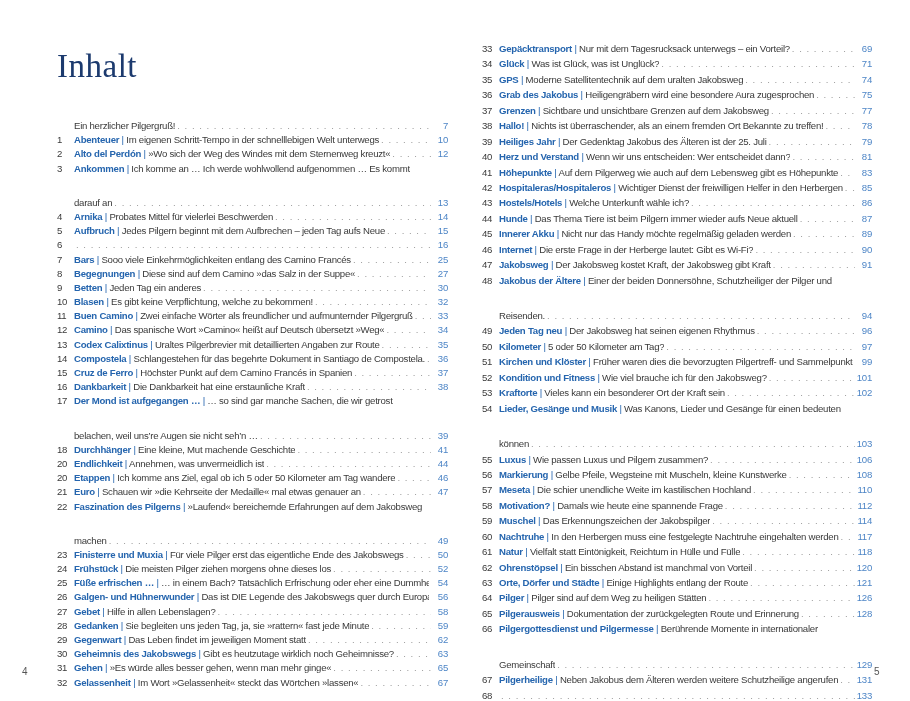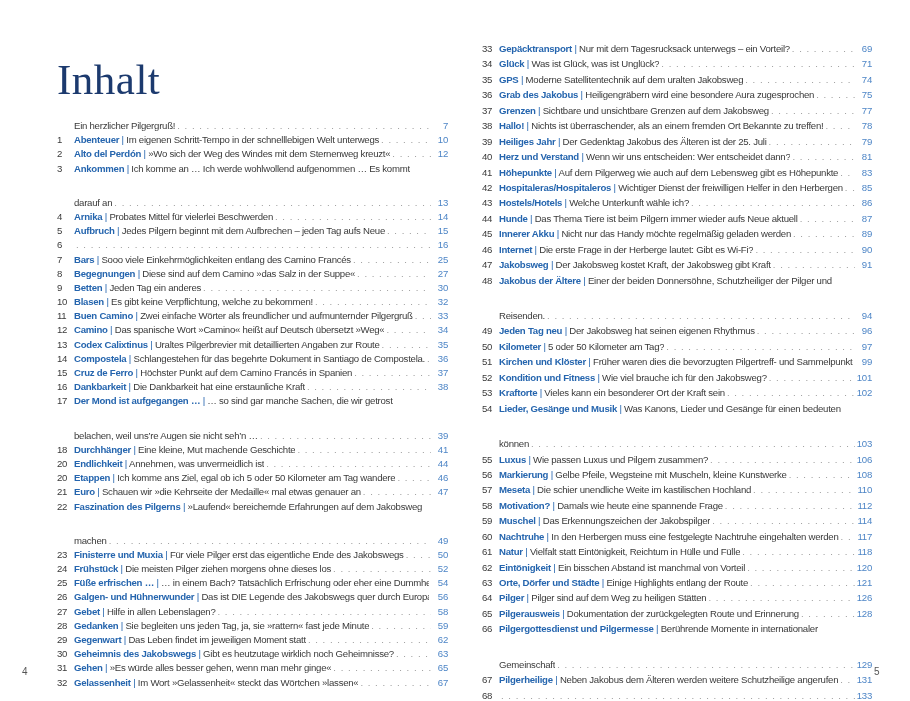--- a/index.html
+++ b/index.html
@@ -12,21 +12,21 @@
   }
   html,body{margin:0;padding:0;}
   body{
     width:910px;height:701px;position:relative;background:#ffffff;
     font-family:"Liberation Sans",sans-serif;color:var(--text);
     overflow:hidden;
   }
   .page-title{
     position:absolute;left:57px;top:26px;
     font-family:"Liberation Serif",serif;
-    font-size:43px;font-weight:500;color:var(--title);
+    font-size:33px;font-weight:500;color:var(--title);
     letter-spacing:0.5px;
   }
   .col{position:absolute;font-size:9.6px;letter-spacing:-0.25px;}
   .col-left{left:57px;top:99px;width:391px;}
   .col-right{left:482px;top:41px;width:390px;}
   .col-left .row{line-height:14.2px;height:14.2px;}
   .col-right .row{line-height:15.45px;height:15.45px;}
   .row{display:flex;align-items:baseline;}
   .row.no-num,.row.cont{padding-left:17px;margin-top:20px;}
   .num{flex:0 0 12px;margin-right:5px;color:var(--text);}
@@ -556,21 +556,21 @@
       <div class="row">
         <span class="num">61</span>
         <span class="text"><span class="kw">Natur</span><span class="sep"> | </span>Vielfalt statt Eintönigkeit, Reichtum in Hülle und Fülle</span>
         <span class="leader"></span>
         <span class="pg">118</span>
       </div>
     </div>
     <div class="entry">
       <div class="row">
         <span class="num">62</span>
-        <span class="text"><span class="kw">Eintönigkeit</span><span class="sep"> | </span>Ein bisschen Abstand ist manchmal von Vorteil</span>
+        <span class="text"><span class="kw">Ohrenstöpsel</span><span class="sep"> | </span>Ein bisschen Abstand ist manchmal von Vorteil</span>
         <span class="leader"></span>
         <span class="pg">120</span>
       </div>
     </div>
     <div class="entry">
       <div class="row">
         <span class="num">63</span>
         <span class="text"><span class="kw">Orte, Dörfer und Städte</span><span class="sep"> | </span>Einige Highlights entlang der Route</span>
         <span class="leader"></span>
         <span class="pg">121</span>

